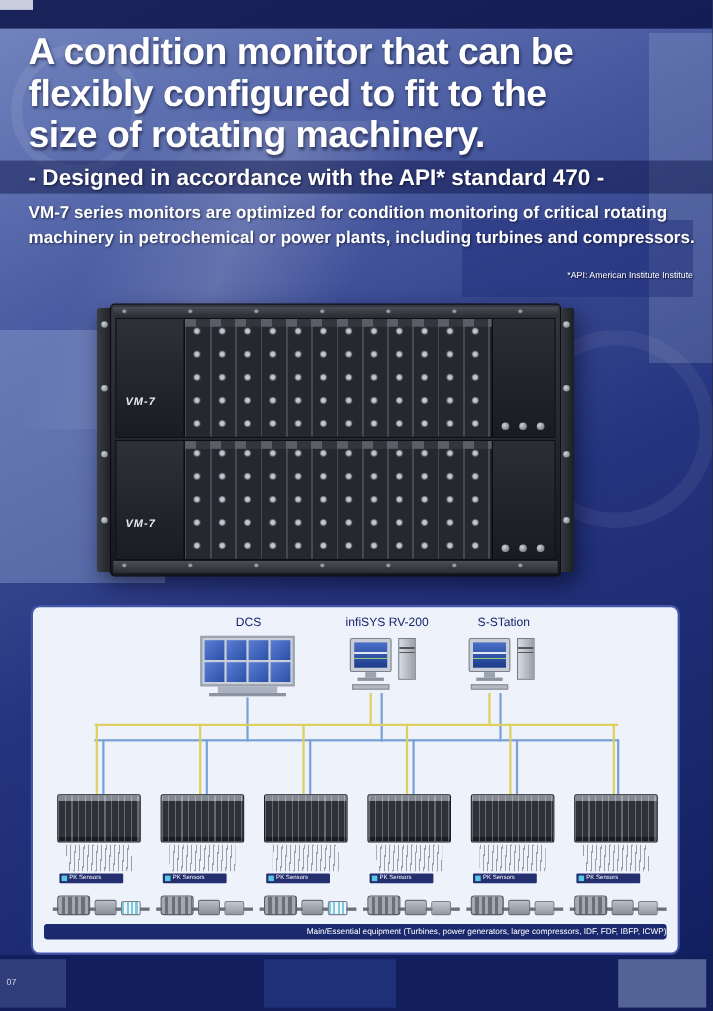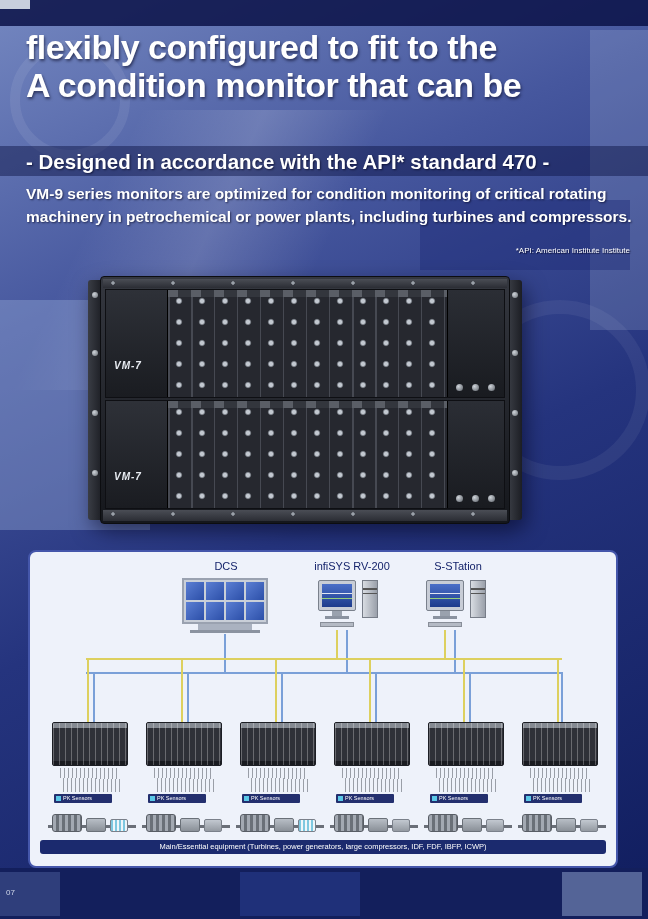--- a/index.html
+++ b/index.html
@@ -128,21 +128,21 @@
   .shaft { position:absolute; bottom:8px; left:0; width:100%; height:3px; background:#6a6f78; }
   .turbine { position:absolute; bottom:4px; left:4px; width:30px; height:18px; border-radius:3px;
              background:repeating-linear-gradient(90deg,#a3a9b2 0 3px,#6a7078 3px 6px);
              border:1px solid #585d65; }
   .gen { position:absolute; bottom:4px; left:38px; width:20px; height:14px; border-radius:2px;
          background:linear-gradient(180deg,#b8bec6,#8a9098); border:1px solid #6a7078; }
   .cyl { position:absolute; bottom:4px; left:62px; width:18px; height:13px; border-radius:2px; border:1px solid #7a808a; }
   .cyl.striped { background:repeating-linear-gradient(90deg,#7ec8e0 0 2px,#eef6fa 2px 4px); }
   .cyl.plain { background:linear-gradient(180deg,#c2c8d0,#949aa2); }
   .bottom-bar { position:absolute; left:10px; top:288px; width:566px; height:14px; background:#1b2a6e;
-                border-radius:3px; color:#fff; font-size:7.5px; line-height:14px; text-align:center; }
+                border-radius:3px; color:#fff; font-size:7.5px; line-height:14px; text-align:right; }
 
   .page-number { position:absolute; left:6px; top:888px; color:#cfd6e8; font-size:8px; }
 </style>
 </head>
 <body>
 
 <div class="page">
 
   <div class="bg-block b-topbar"></div>
   <div class="bg-block b-topleft"></div>
@@ -151,26 +151,27 @@
   <div class="bg-block b-streak"></div>
   <div class="bg-block b-leftband"></div>
   <div class="bg-block b-rightband"></div>
   <div class="bg-block b-midblock"></div>
   <div class="bg-block b-bottomstrip"></div>
   <div class="bg-block b-bsq1"></div>
   <div class="bg-block b-bsq2"></div>
   <div class="bg-block b-bsq3"></div>
 
   <div class="title">
+    <div>A condition monitor that can be</div>
     <div>flexibly configured to fit to the</div>
-    <div>A condition monitor that can be</div>
+    <div>size of rotating machinery.</div>
   </div>
   <div class="subtitle-band"></div>
   <div class="subtitle">- Designed in accordance with the API* standard 470 -</div>
-  <p class="intro">VM-9 series monitors are optimized for condition monitoring of critical rotating machinery in petrochemical or power plants, including turbines and compressors.</p>
+  <p class="intro">VM-7 series monitors are optimized for condition monitoring of critical rotating machinery in petrochemical or power plants, including turbines and compressors.</p>
   <div class="footnote">*API: American Institute Institute</div>
 
   <div class="photo">
     <div class="ear left">
       <i style="top:12px"></i>
       <i style="top:70px"></i>
       <i style="top:130px"></i>
       <i style="top:190px"></i>
     </div>
     <div class="ear right">

